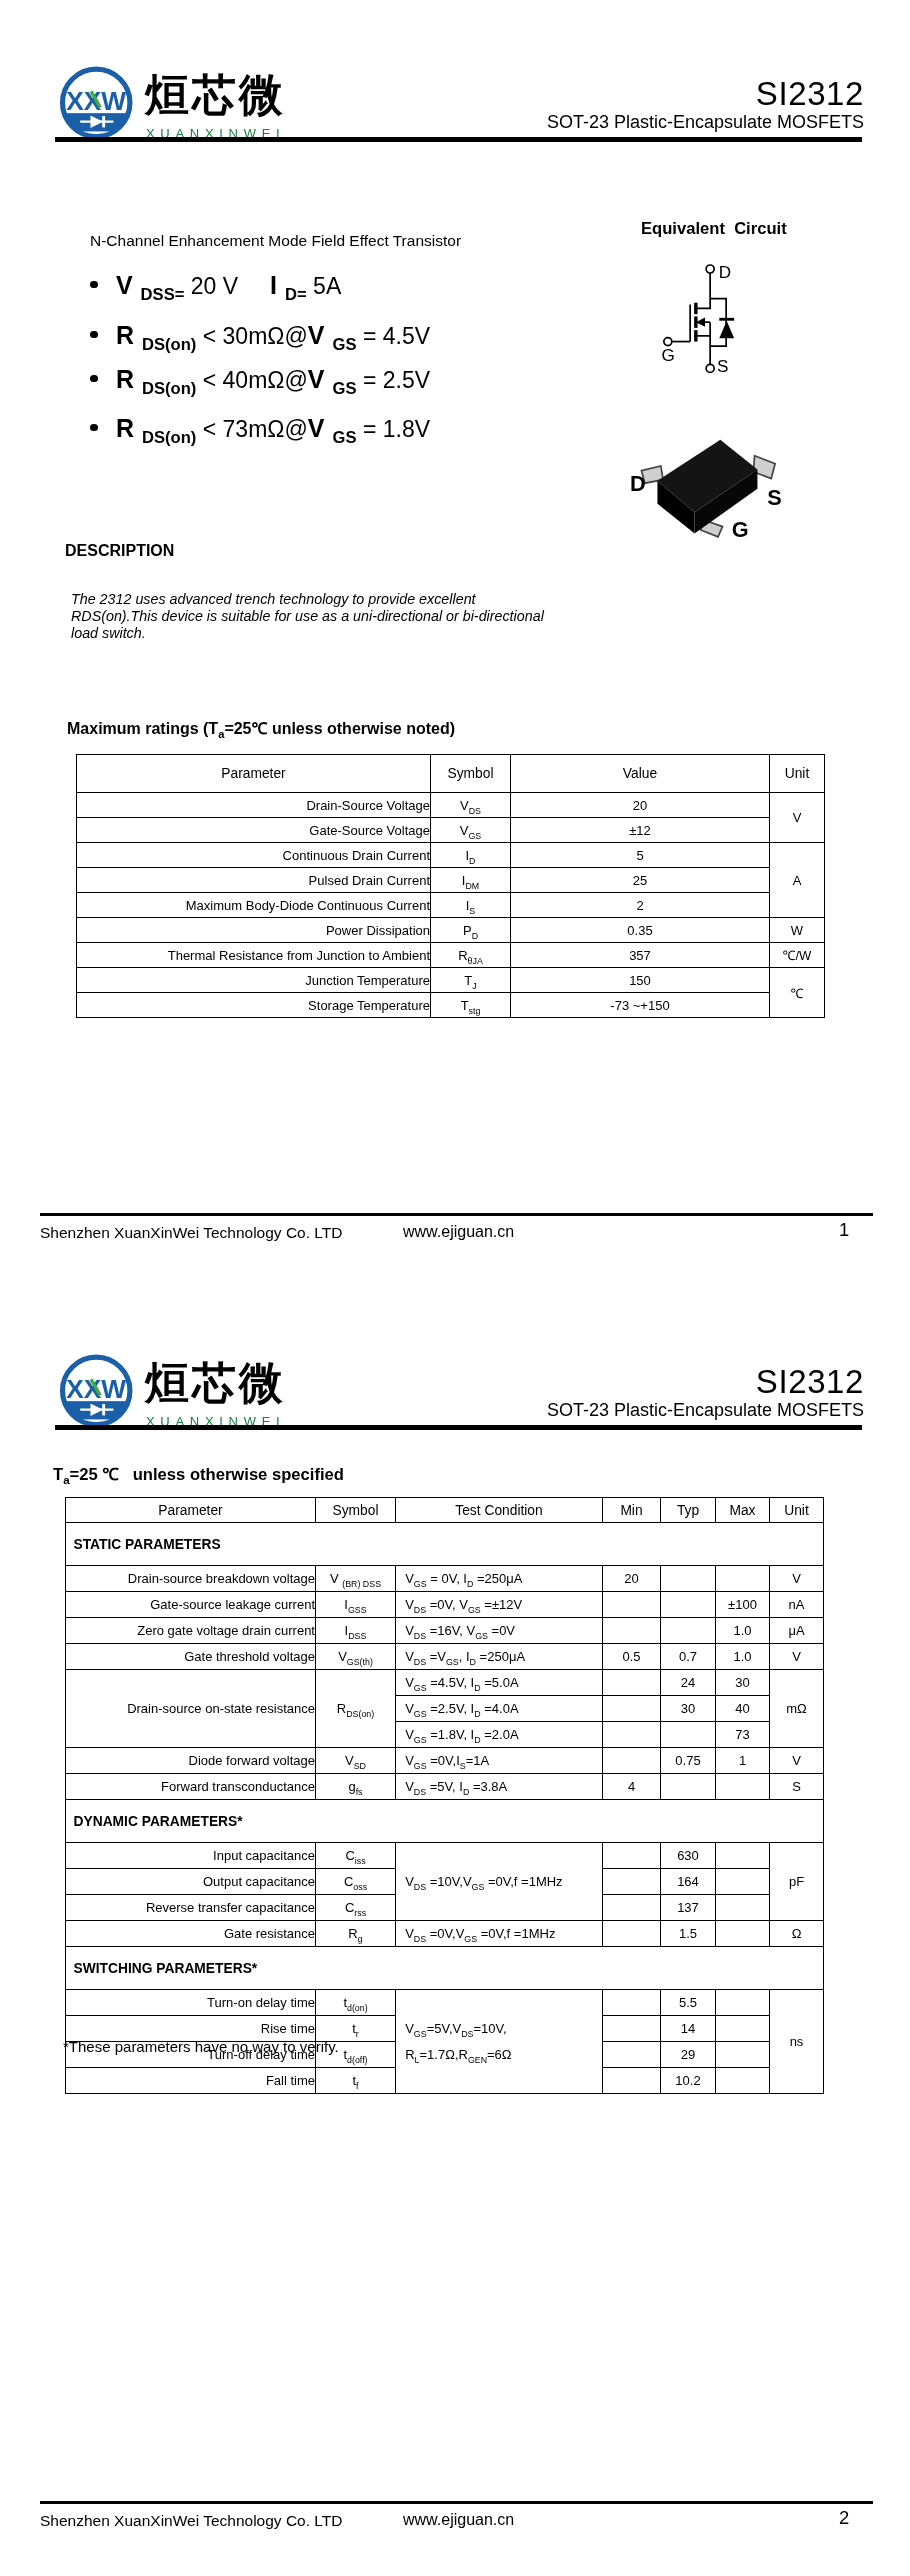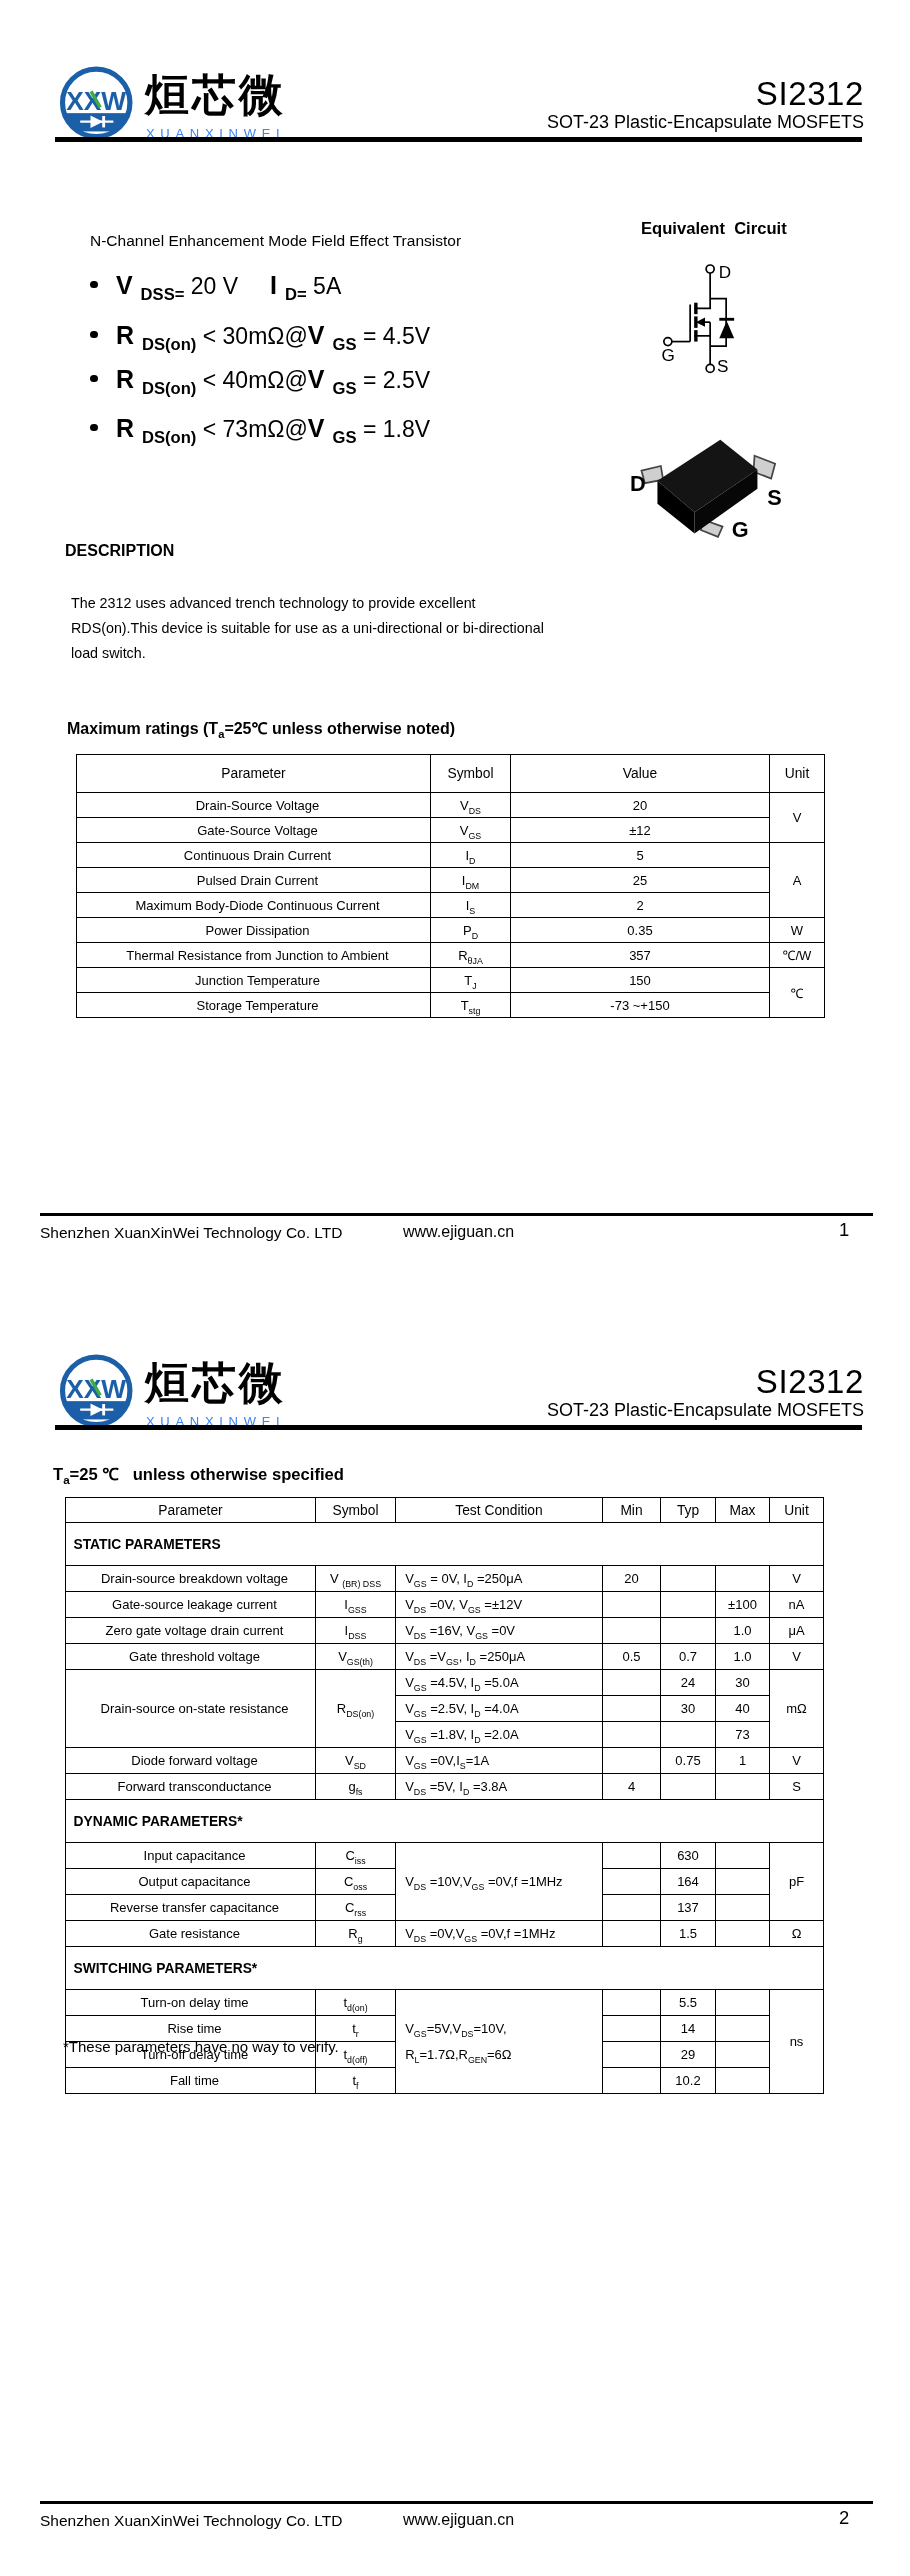--- a/index.html
+++ b/index.html
@@ -6,48 +6,48 @@
   html,body { background:#888; }
   body { width:910px; height:2576px; position:relative; font-family:"Liberation Sans",sans-serif; color:#000; }
   .page { position:absolute; left:0; width:910px; height:1288px; background:#fff; overflow:hidden; }
   #page1 { top:0; }
   #page2 { top:1288px; }
   .abs { position:absolute; }
 
   
   .logo-svg { left:55px; top:64px; width:87px; height:80px; }
   .brand-cn { left:145px; top:71px; font-size:44px; font-weight:900; letter-spacing:2.9px; line-height:1.1; }
-  .brand-en { left:146px; top:126px; font-size:13px; letter-spacing:5.7px; color:#3b82f6; }
+  .brand-en { left:146px; top:126px; font-size:13px; letter-spacing:5.7px; color:#15803d; }
   .part-no { right:46px; top:77px; font-size:33px; line-height:1; letter-spacing:0.6px; }
   .family { right:46px; top:113px; font-size:18px; line-height:1; }
   .hrule { left:55px; top:137px; width:807px; height:4.6px; background:#000; }
 
   
   .headline { left:90px; top:232px; font-size:15.5px; }
   .equiv-title { left:641px; top:219px; font-size:16.6px; font-weight:bold; white-space:pre; }
   .bullet { left:90px; height:27.5px; line-height:27.5px; white-space:pre-wrap; font-size:23px; }
   .bullet .dot { display:inline-block; width:7.5px; height:7.5px; border-radius:50%; background:#000; margin-right:18.4px; vertical-align:5.7px; }
   .bullet .b { font-size:25px; font-weight:bold; }
   .bullet sub { font-size:16px; line-height:0;padding-left:8px; }
   .bullet sub.b { font-size:16.6px; font-weight:bold; }
   #bullet1 { top:272px; } #bullet2 { top:322px; } #bullet3 { top:366px; } #bullet4 { top:415px; }
   .circuit-svg { left:641px; top:251px; width:120px; height:132px; }
   .pkg-svg { left:617px; top:418px; width:178px; height:120px; }
   .desc-title { left:65px; top:542px; font-size:16px; font-weight:bold; }
-  .desc-body { left:71px; top:591px; font-size:14.3px; line-height:25px; white-space:pre-line; }
+  .desc-body { left:71px; top:591px; font-size:14.3px; line-height:17px; white-space:pre-line;font-style:italic; }
   .ratings-title { left:67px; top:717px; font-size:16px; font-weight:bold;text-align:center; }
   .ratings-title sub, .cond-title sub { font-size:70%; line-height:0; }
 
   
   table { border-collapse:collapse; table-layout:fixed; position:absolute; border:1.7px solid #000; background:#fff; }
   td, th { border:1.1px solid #000; font-size:13px; padding:0; overflow:hidden; vertical-align:middle; }
   th { font-size:13.8px; font-weight:normal; }
   thead th { border-bottom:1.7px solid #000; }
   td sub, th sub { font-size:68%; line-height:0; }
-  .pl { text-align:center; padding-left:8px; }
+  .pl { text-align:right; padding-left:8px; }
   .c { text-align:center; }
   .cond { text-align:left; padding-left:9.2px; }
   #t1 { left:76px; top:754px; width:747px; }
   #t1 thead tr { height:38px; }
   #t1 tbody tr { height:25px; }
   #t1 tr.gb td { border-top:1.7px solid #000; }
   #t2 { left:65px; top:209px; width:757px; }
   #t2 thead tr { height:25px; }
   #t2 tbody tr { height:26px; }
   #t2 tr.sect { height:43px; }

